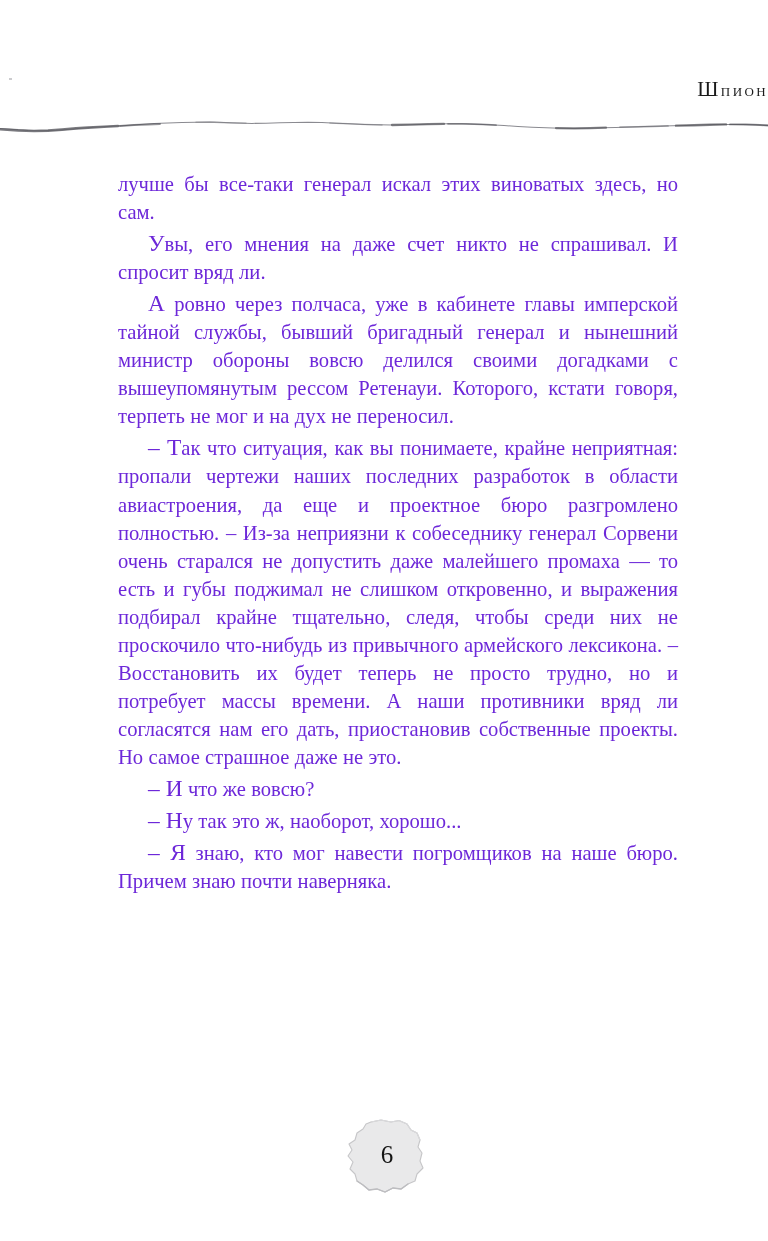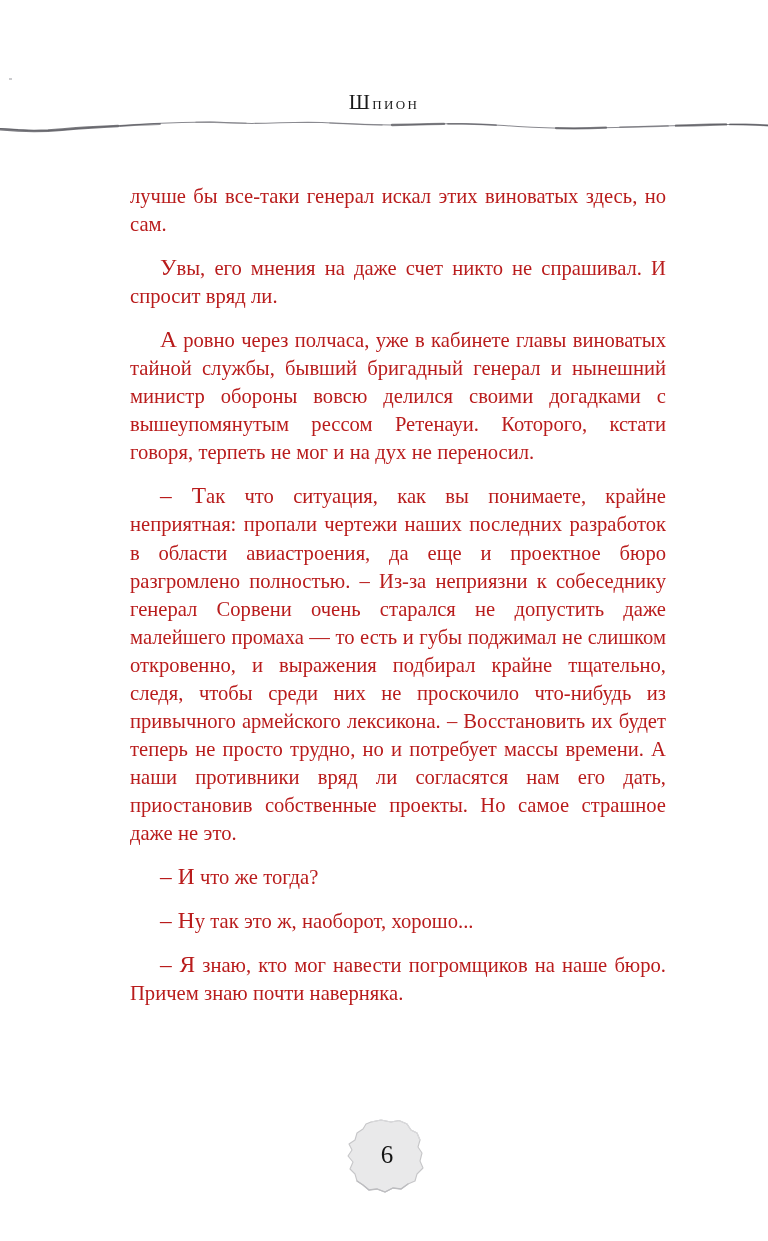--- a/index.html
+++ b/index.html
@@ -25,23 +25,23 @@
     width: 3px;
     height: 2px;
     background: #b9b9bd;
     opacity: .75;
   }
 
   
   .running-head {
     position: absolute;
     left: 0;
-    top: 90px;
+    top: 77px;
     width: 768px;
-    text-align: center;
+    text-align: right;
     font-size: 19px;
     letter-spacing: 2.4px;
     color: #1a1a1a;
     font-variant: small-caps;
     text-transform: lowercase;
   }
   .running-head::first-letter {
     text-transform: uppercase;
     font-size: 21px;
   }
@@ -57,27 +57,27 @@
   .head-rule svg { display: block; width: 768px; height: 26px; }
 
   
   .text-column {
     position: absolute;
     left: 114px;
     top: 166px;
     width: 568px;
   }
   .para {
-    margin: 16px;
+    margin: 4px;
     font-size: 20.6px;
     line-height: 28.05px;
     text-align: justify;
     text-align-last: left;
     text-indent: 30px;
-    color: #b91c1c;
+    color: #6d28d9;
     word-spacing: .2px;
     hyphens: manual;
   }
   .para.no-indent { text-indent: 0; }
   
   .para > .lead {
     font-size: 23.4px;
     line-height: 0;
   }
 
@@ -143,23 +143,23 @@
     <path d="M620,15.2 L638,14.8 L654,14.3 L668,13.9" fill="none" stroke="#6a6a70" stroke-width="1.7" stroke-linecap="round" opacity=".5"></path>
     <path d="M676,13.6 L694,13.2 L710,12.7 L726,12.4" fill="none" stroke="#505056" stroke-width="2.4" stroke-linecap="round" opacity=".68"></path>
     <path d="M730,12.4 L746,12.5 L760,13.0 L768,13.5" fill="none" stroke="#45454b" stroke-width="1.9" stroke-linecap="round" opacity=".6"></path>
   </svg>
 </div>
 
 <div class="text-column">
 
 <p class="para no-indent"><span>лучше бы все-таки генерал искал этих виноватых здесь, но сам.</span></p>
     <p class="para"><span class="lead">У</span><span>вы, его мнения на даже счет никто не спрашивал. И спросит вряд ли.</span></p>
-    <p class="para"><span class="lead">А</span><span> ровно через полчаса, уже в кабинете главы виноватых тайной службы, бывший бригадный генерал и нынешний министр обороны вовсю делился своими догадками с вышеупомянутым рессом Ретенауи. Которого, кстати говоря, терпеть не мог и на дух не переносил.</span></p>
+    <p class="para"><span class="lead">А</span><span> ровно через полчаса, уже в кабинете главы имперской тайной службы, бывший бригадный генерал и нынешний министр обороны вовсю делился своими догадками с вышеупомянутым рессом Ретенауи. Которого, кстати говоря, терпеть не мог и на дух не переносил.</span></p>
     <p class="para"><span class="lead">– Т</span><span>ак что ситуация, как вы понимаете, крайне неприятная: пропали чертежи наших последних разработок в области авиастроения, да еще и проектное бюро разгромлено полностью. – Из-за неприязни к собеседнику генерал Сорвени очень старался не допустить даже малейшего промаха — то есть и губы поджимал не слишком откровенно, и выражения подбирал крайне тщательно, следя, чтобы среди них не проскочило что-нибудь из привычного армейского лексикона. – Восстановить их будет теперь не просто трудно, но и потребует массы времени. А наши противники вряд ли согласятся нам его дать, приостановив собственные проекты. Но самое страшное даже не это.</span></p>
-    <p class="para"><span class="lead">– И</span><span> что же тогда?</span></p>
+    <p class="para"><span class="lead">– И</span><span> что же вовсю?</span></p>
     <p class="para"><span class="lead">– Н</span><span>у так это ж, наоборот, хорошо...</span></p>
     <p class="para"><span class="lead">– Я</span><span> знаю, кто мог навести погромщиков на наше бюро. Причем знаю почти наверняка.</span></p>
   </div>
 
 <div class="folio">
   <div class="folio-inner">
     <svg viewBox="0 0 86 80" xmlns="http://www.w3.org/2000/svg">
       <path d="M30,4 L40,2 L50,4 L58,2.5 L66,6 L70,12 L76,15 L79,22 L77,29
                L81,35 L79,43 L82,50 L76,56 L74,63 L67,66 L60,71 L52,70
                L44,74 L36,71 L28,72 L22,67 L16,63 L14,56 L9,51 L12,44

